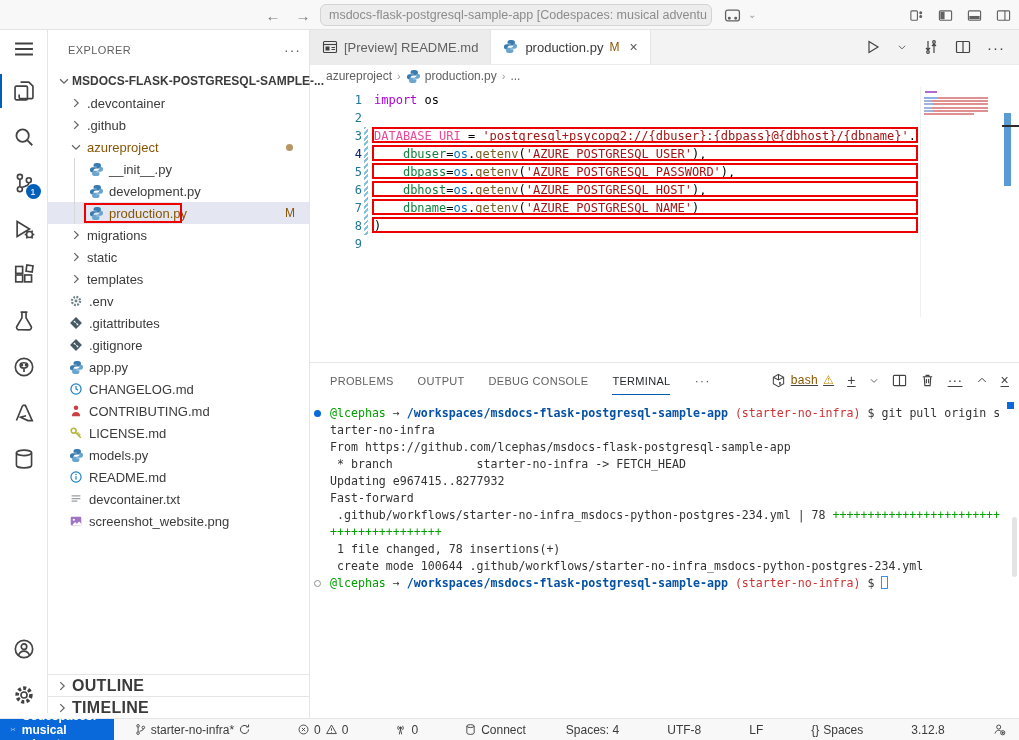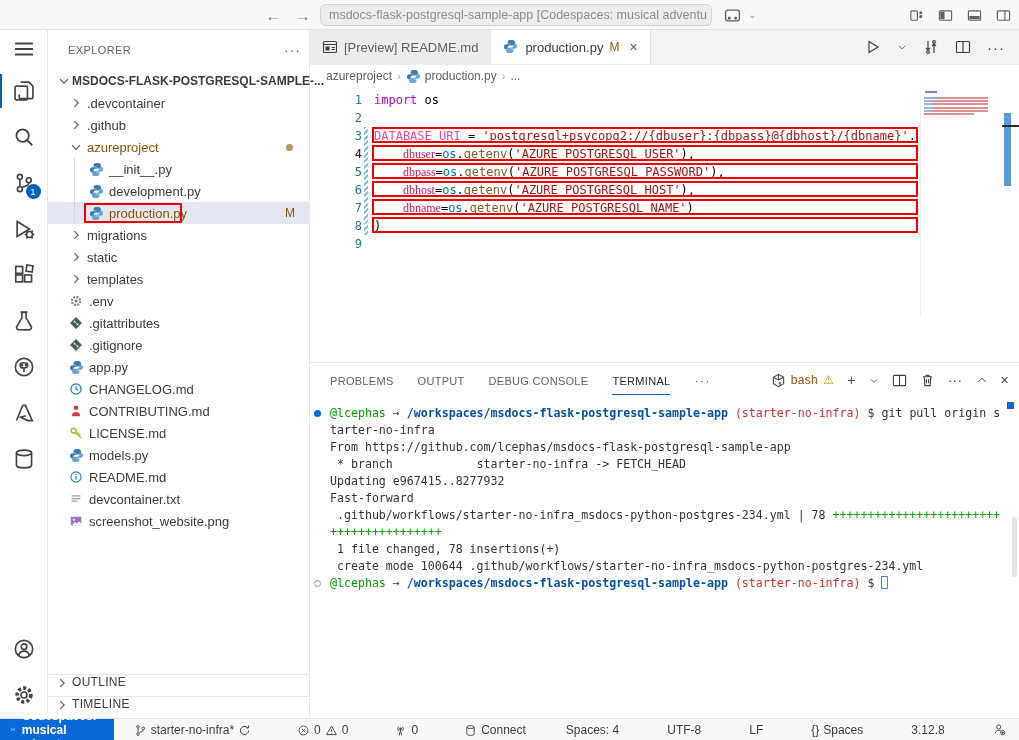--- a/index.html
+++ b/index.html
@@ -36,21 +36,21 @@
   .trow.selected { background:#e4e6f1; }
   .trow .chev { width:16px; height:16px; color:#646465; flex:none; display:flex; align-items:center; justify-content:center; }
   .trow .ficon { width:16px; height:16px; flex:none; margin-right:5px; display:flex; align-items:center; justify-content:center; }
   .trow .lbl.root { font-weight:bold; font-size:12px; }
   .trow .lbl.modified { color:#895503; }
   .trow .badge-m { position:absolute; right:14px; color:#895503; font-size:12px; }
   .trow .badge-dot { position:absolute; right:16px; width:7px; height:7px; border-radius:50%; background:#b89562; }
   .redbox-tree { position:absolute; left:36px; top:1px; width:98px; height:20px; border:2px solid #ee0000; }
   .guide { position:absolute; left:26px; width:1px; background:#d8d8d8; }
   .sb-sections { position:absolute; bottom:0; left:0; right:0; }
-  .sb-sec { height:22px; border-top:1px solid #e5e5e5; display:flex; align-items:flex-start; padding-left:6px; font-weight:normal; font-size:12px; letter-spacing:.3px; color:#3b3b3b; gap:2px; }
+  .sb-sec { height:22px; border-top:1px solid #e5e5e5; display:flex; align-items:center; padding-left:6px; font-weight:bold; font-size:16px; letter-spacing:.3px; color:#3b3b3b; gap:2px; }
   .sb-sec .chev { width:16px; height:16px; color:#646465; display:flex; align-items:center; justify-content:center; }
 
   
   .editor-col { flex:1; display:flex; flex-direction:column; min-width:0; }
   .tabbar { height:35px; background:#f3f3f3; display:flex; align-items:stretch; border-bottom:1px solid #ececec; position:relative; }
   .tab { display:flex; align-items:center; gap:6px; padding:0 12px; font-size:13px; border-right:1px solid #e5e5e5; color:#616161; background:#ececec; }
   .tab.active { background:#fff; color:#3b3b3b; }
   .tab .m { color:#895503; font-size:12px; }
   .tab .x { color:#5a5a5a; font-size:14px; margin-left:4px; }
   .tab .ticon { width:16px; height:16px; }
@@ -62,55 +62,55 @@
   .breadcrumb .ticon { width:14px; height:14px; }
 
   .code-area { flex:1; position:relative; font-family:"DejaVu Sans Mono",monospace; font-size:12px; line-height:18px; overflow:hidden; background:#fff; }
   .gutter { position:absolute; left:0; top:4px; width:52px; text-align:right; color:#237893; }
   .gutter div { height:18px; padding-right:0; }
   .gutter .cur { color:#0b216f; }
   .mod-bar { position:absolute; left:54px; top:40px; width:4px; height:108px; background:repeating-linear-gradient(135deg,#86c1dd 0 2px,#ffffff 2px 4px); }
   .code-content { position:absolute; left:64px; top:4px; white-space:pre; }
   .code-content div { height:18px; }
   .tk-k { color:#af00db; } .tk-c { color:#ec4899; } .tk-s { color:#a31515; }
-  .tk-p { color:#be185d;font-family:Liberation Serif, serif; } .tk-m { color:#0070c1; } .tk-f { color:#795e26; } .tk-d { color:#000; }
+  .tk-p { color:#15803d; } .tk-m { color:#0070c1; } .tk-f { color:#795e26; } .tk-d { color:#000; }
   .red-box { position:absolute; left:62px; width:546px; height:16px; border:2px solid #ee0000; }
 
   .minimap { position:absolute; left:610px; top:0; width:70px; height:230px; border-left:1px solid #f0f0f0; }
   .mm { position:absolute; height:2px; }
   .ov-blue { position:absolute; left:694px; top:26px; width:7px; height:73px; background:#5b9bd5; }
   .ov-line { position:absolute; left:692px; top:38px; width:17px; height:2px; background:#2b2b2b; }
 
   
   .panel { height:356px; border-top:1px solid #e5e5e5; display:flex; flex-direction:column; position:relative; background:#fff; }
   .panel-header { height:34px; display:flex; align-items:center; padding:0 10px 0 20px; font-size:11px; letter-spacing:.3px; flex:none; }
   .ptab { margin-right:24px; color:#616161; padding:9px 0 7px; }
   .ptab.active { color:#24292f; border-bottom:1px solid #005fb8; }
   .ptab-dots { color:#616161; font-size:13px; letter-spacing:1px; margin-right:10px; }
-  .ph-right { margin-left:auto; display:flex; align-items:center; gap:13px; color:#424242; }
+  .ph-right { margin-left:auto; display:flex; align-items:center; gap:13px; color:#424242;text-decoration:underline; }
   .ph-right svg { width:15px; height:15px; }
   .bash-group { display:flex; align-items:center; gap:5px; color:#895503; font-size:12px; }
   .warn { color:#bf8803; font-size:12px; }
   .ph-glyph { font-size:14px; color:#424242; }
 
   .terminal { flex:1; position:relative; font-family:"DejaVu Sans Mono",monospace; font-size:11.6px; line-height:17px; padding:8px 8px 0 20px; color:#333; }
   .terminal .tl { white-space:pre; height:17px; }
   .t-u { color:#00a000; } .t-p { color:#0451a5; font-weight:bold;margin-top:35px; } .t-b { color:#cd3131; }
   .t-g { color:#00a000; } .t-a { color:#333; } .t-d { color:#333; }
   .t-cursor { display:inline-block; width:7px; height:13px; border:1px solid #3b8eea; vertical-align:-2px; }
   .t-deco { position:absolute; left:4px; width:7px; height:7px; border-radius:50%; }
   .t-deco.full { background:#0969da; }
   .t-deco.hollow { border:1px solid #949494; background:#fff; }
   .t-mark { position:absolute; right:5px; top:5px; width:7px; height:7px; background:#0969da; }
   .t-scroll { position:absolute; right:2px; top:120px; width:5px; height:60px; background:#e4e4e4; border-radius:3px; }
 
   
   .statusbar { height:22px; border-top:1px solid #e5e5e5; background:#f8f8f8; display:flex; align-items:center; font-size:12px; color:#3b3b3b; }
   .sb-remote { height:22px; background:#0969da; color:#fff; display:flex; align-items:center; gap:6px; padding:0 10px; font-weight:bold; font-size:12px; }
-  .sb-item { display:flex; align-items:flex-end; gap:4px; padding:0 20px; white-space:nowrap; }
+  .sb-item { display:flex; align-items:flex-start; gap:4px; padding:0 20px; white-space:nowrap; }
   .sb-item svg { width:13px; height:13px; }
   .sb-left { display:flex; align-items:center; gap:6px; }
   .sb-right { margin-left:auto; display:flex; align-items:center; gap:8px; padding-right:10px; }
   .bell-wrap { position:relative; }
   .bell-dot { position:absolute; right:-2px; top:-2px; width:5px; height:5px; border-radius:50%; background:#005fb8; }
 </style>
 </head>
 <body>
 
 <div class="titlebar">

